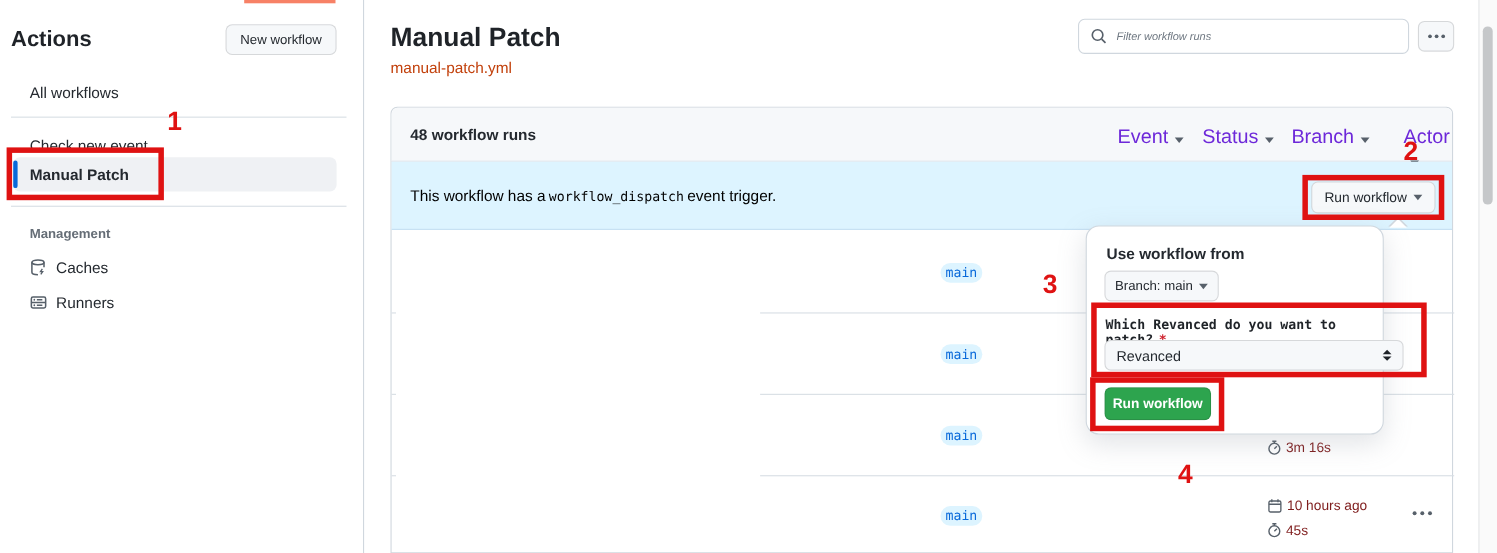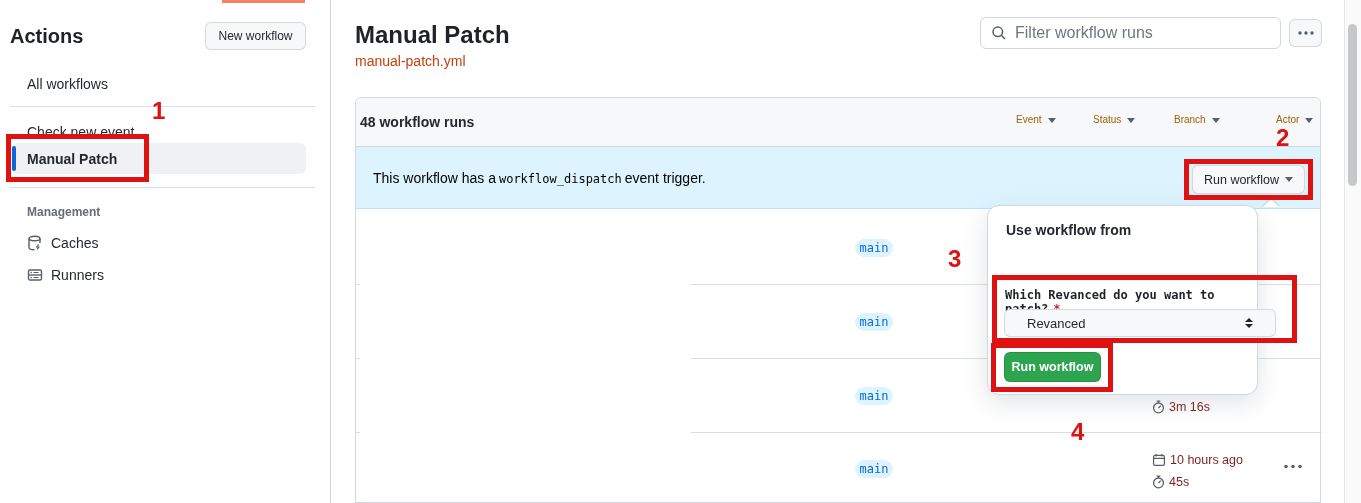--- a/index.html
+++ b/index.html
@@ -33,32 +33,32 @@
   .sb-item { display:flex; align-items:center; gap:8px; font-size:14px; color:#24292f; cursor:pointer; }
   .sb-caches { left:27px; top:235px; }
   .sb-runners { left:27px; top:267px; }
   .v-divider { left:330px; top:0; width:1px; height:503px; background:#d0d7de; }
 
   
   .page-title { left:355px; top:21px; font-size:24px; font-weight:600; color:#1f2328; }
   .yml-link { left:355px; top:53px; font-size:14px; color:#c2410c; cursor:pointer; }
   .search { left:980px; top:17px; width:301px; height:32px; border:1px solid #d0d7de;
       border-radius:6px; background:#fff; display:flex; align-items:center; padding:0 10px; gap:8px; }
-  .search input { border:none; outline:none; flex:1; font-size:16px; color:#24292f;
-      font-family:"Liberation Sans","DejaVu Sans",sans-serif; background:transparent; }
+  .search input { border:none; outline:none; flex:1; font-size:10px; color:#24292f;
+      font-family:"Liberation Sans","DejaVu Sans",sans-serif; background:transparent;font-style:italic; }
   .search input::placeholder { color:#6e7781; }
   .more-btn { left:1289px; top:19px; width:33px; height:28px; }
 
   
   .runs-table { left:355px; top:97px; width:966px; height:406px; border:1px solid #d0d7de;
       border-radius:6px 6px 0 0; background:#fff; }
   .tbl-head { position:absolute; left:0; top:0; width:100%; height:49px; background:#f6f8fa;
       border-bottom:1px solid #d0d7de; border-radius:6px 6px 0 0; }
-  .runs-count { position:absolute; left:4px; top:16px; font-size:14px; font-weight:600; }
-  .filter { position:absolute; top:16px; font-size:10px; color:#a16207; cursor:pointer; }
+  .runs-count { position:absolute; left:17px; top:16px; font-size:14px; font-weight:600; }
+  .filter { position:absolute; top:16px; font-size:18px; color:#6d28d9; cursor:pointer; }
   .banner { position:absolute; left:0; top:49px; width:100%; height:62px; background:#ddf4ff;
       border-bottom:1px solid #c5dff2; }
   .banner-text { position:absolute; left:17px; top:23px; font-size:14px; color:#000000; }
   .banner-text code { font-family:"DejaVu Sans Mono","Liberation Mono",monospace; font-size:12px; margin:0 3px; }
   .run-wf-banner { left:1192px; top:165px; width:113px; height:29px; font-size:12.5px; }
   .row-sep { height:1px; background:#d8dee4; }
   .branch-badge { position:absolute; left:855px; width:38px; height:18px; background:#ddf4ff;
       color:#0969da; font-size:12px; border-radius:9px; display:flex; align-items:center;
       justify-content:center; cursor:pointer; }
   .meta { position:absolute; display:flex; align-items:center; gap:4px; font-size:12.5px; color:#7f1d1d; }
@@ -70,21 +70,21 @@
       border-left:9px solid transparent; border-right:9px solid transparent; border-bottom:9px solid #d0d7de; }
   .panel-caret-inner { position:absolute; left:275px; top:-7px; width:0; height:0;
       border-left:8px solid transparent; border-right:8px solid transparent; border-bottom:8px solid #fff; }
   .panel-label { position:absolute; left:18px; top:16px; font-size:14px; font-weight:600; }
   .branch-btn { position:absolute; left:16px; top:40px; width:104px; height:28px; font-size:12px; }
   .input-label { position:absolute; left:17px; top:82px; font-family:"DejaVu Sans Mono","Liberation Mono",monospace;
       font-size:12px; font-weight:700; color:#1f2328; }
   .req { color:#cf222e; margin-left:5px; }
   .select-input { position:absolute; left:16px; top:103px; width:272px; height:28px; background:#f6f8fa;
       border:1px solid rgba(31,35,40,0.15); border-radius:6px; display:flex; align-items:center;
-      justify-content:space-between; padding:0 22px; font-size:13px; cursor:pointer; }
+      justify-content:space-between; padding:0 10px; font-size:13px; cursor:pointer; }
   .updown { display:flex; flex-direction:column; gap:2px; }
   .updown i { display:block; width:0; height:0; border-left:4px solid transparent; border-right:4px solid transparent; }
   .updown .up { border-bottom:4px solid #1f2328; }
   .updown .down { border-top:4px solid #1f2328; }
   .green-btn { position:absolute; left:16px; top:146px; width:97px; height:30px; background:#2da44e;
       border:1px solid rgba(27,31,36,0.15); border-radius:6px; color:#fff; font-size:12.5px; font-weight:600;
       display:flex; align-items:center; justify-content:center; cursor:pointer; }
 
   
   .red-box { border:5px solid #df1212; background:transparent; z-index:9; pointer-events:none; }
@@ -249,20 +249,24 @@
     <span>Run workflow</span>
       <span class="caret"></span>
   </button>
 
   <div class="abs panel">
     <div class="panel-caret-outer"></div>
     <div class="panel-caret-inner"></div>
 
     <div class="panel-label">Use workflow from</div>
 
+    <button class="btn-secondary branch-btn">
+      <span>Branch: main</span>
+        <span class="caret"></span>
+    </button>
 
     <div class="input-label">
       <span>Which Revanced do you want to patch?</span><span class="req">*</span>
     </div>
 
     <div class="select-input">
       <span>Revanced</span>
       <span class="updown">
           <i class="up"></i>
           <i class="down"></i>

